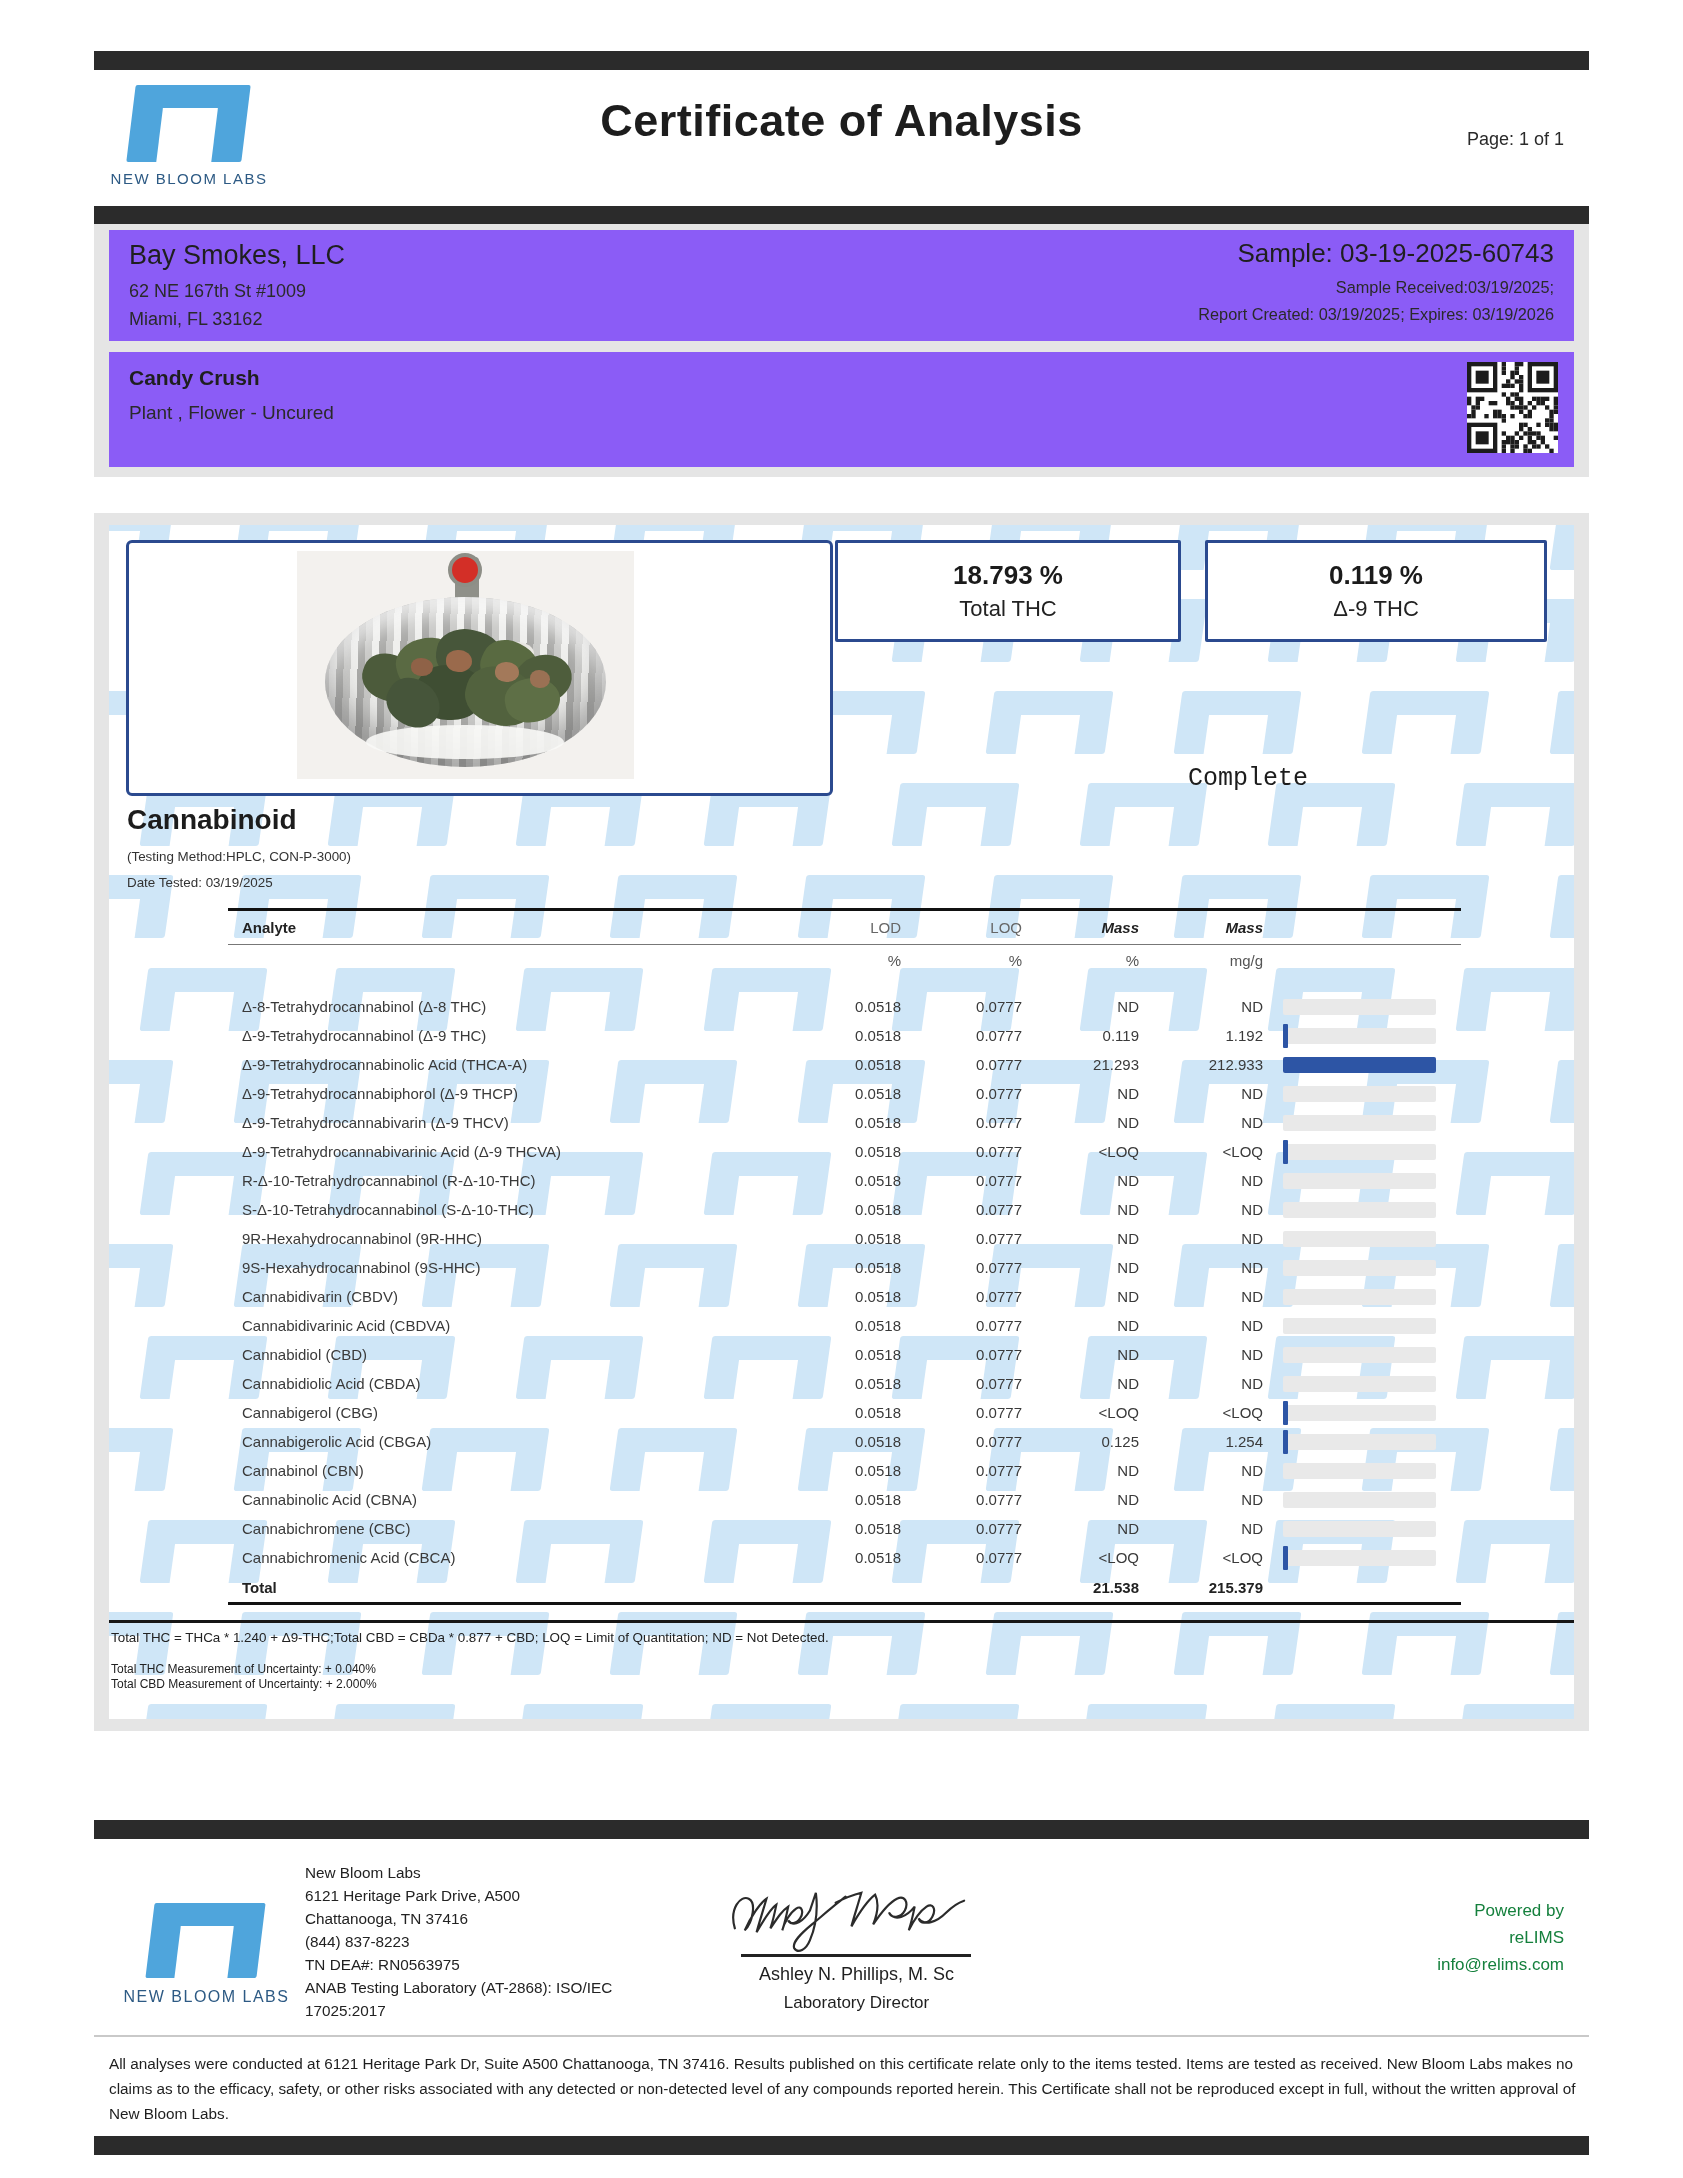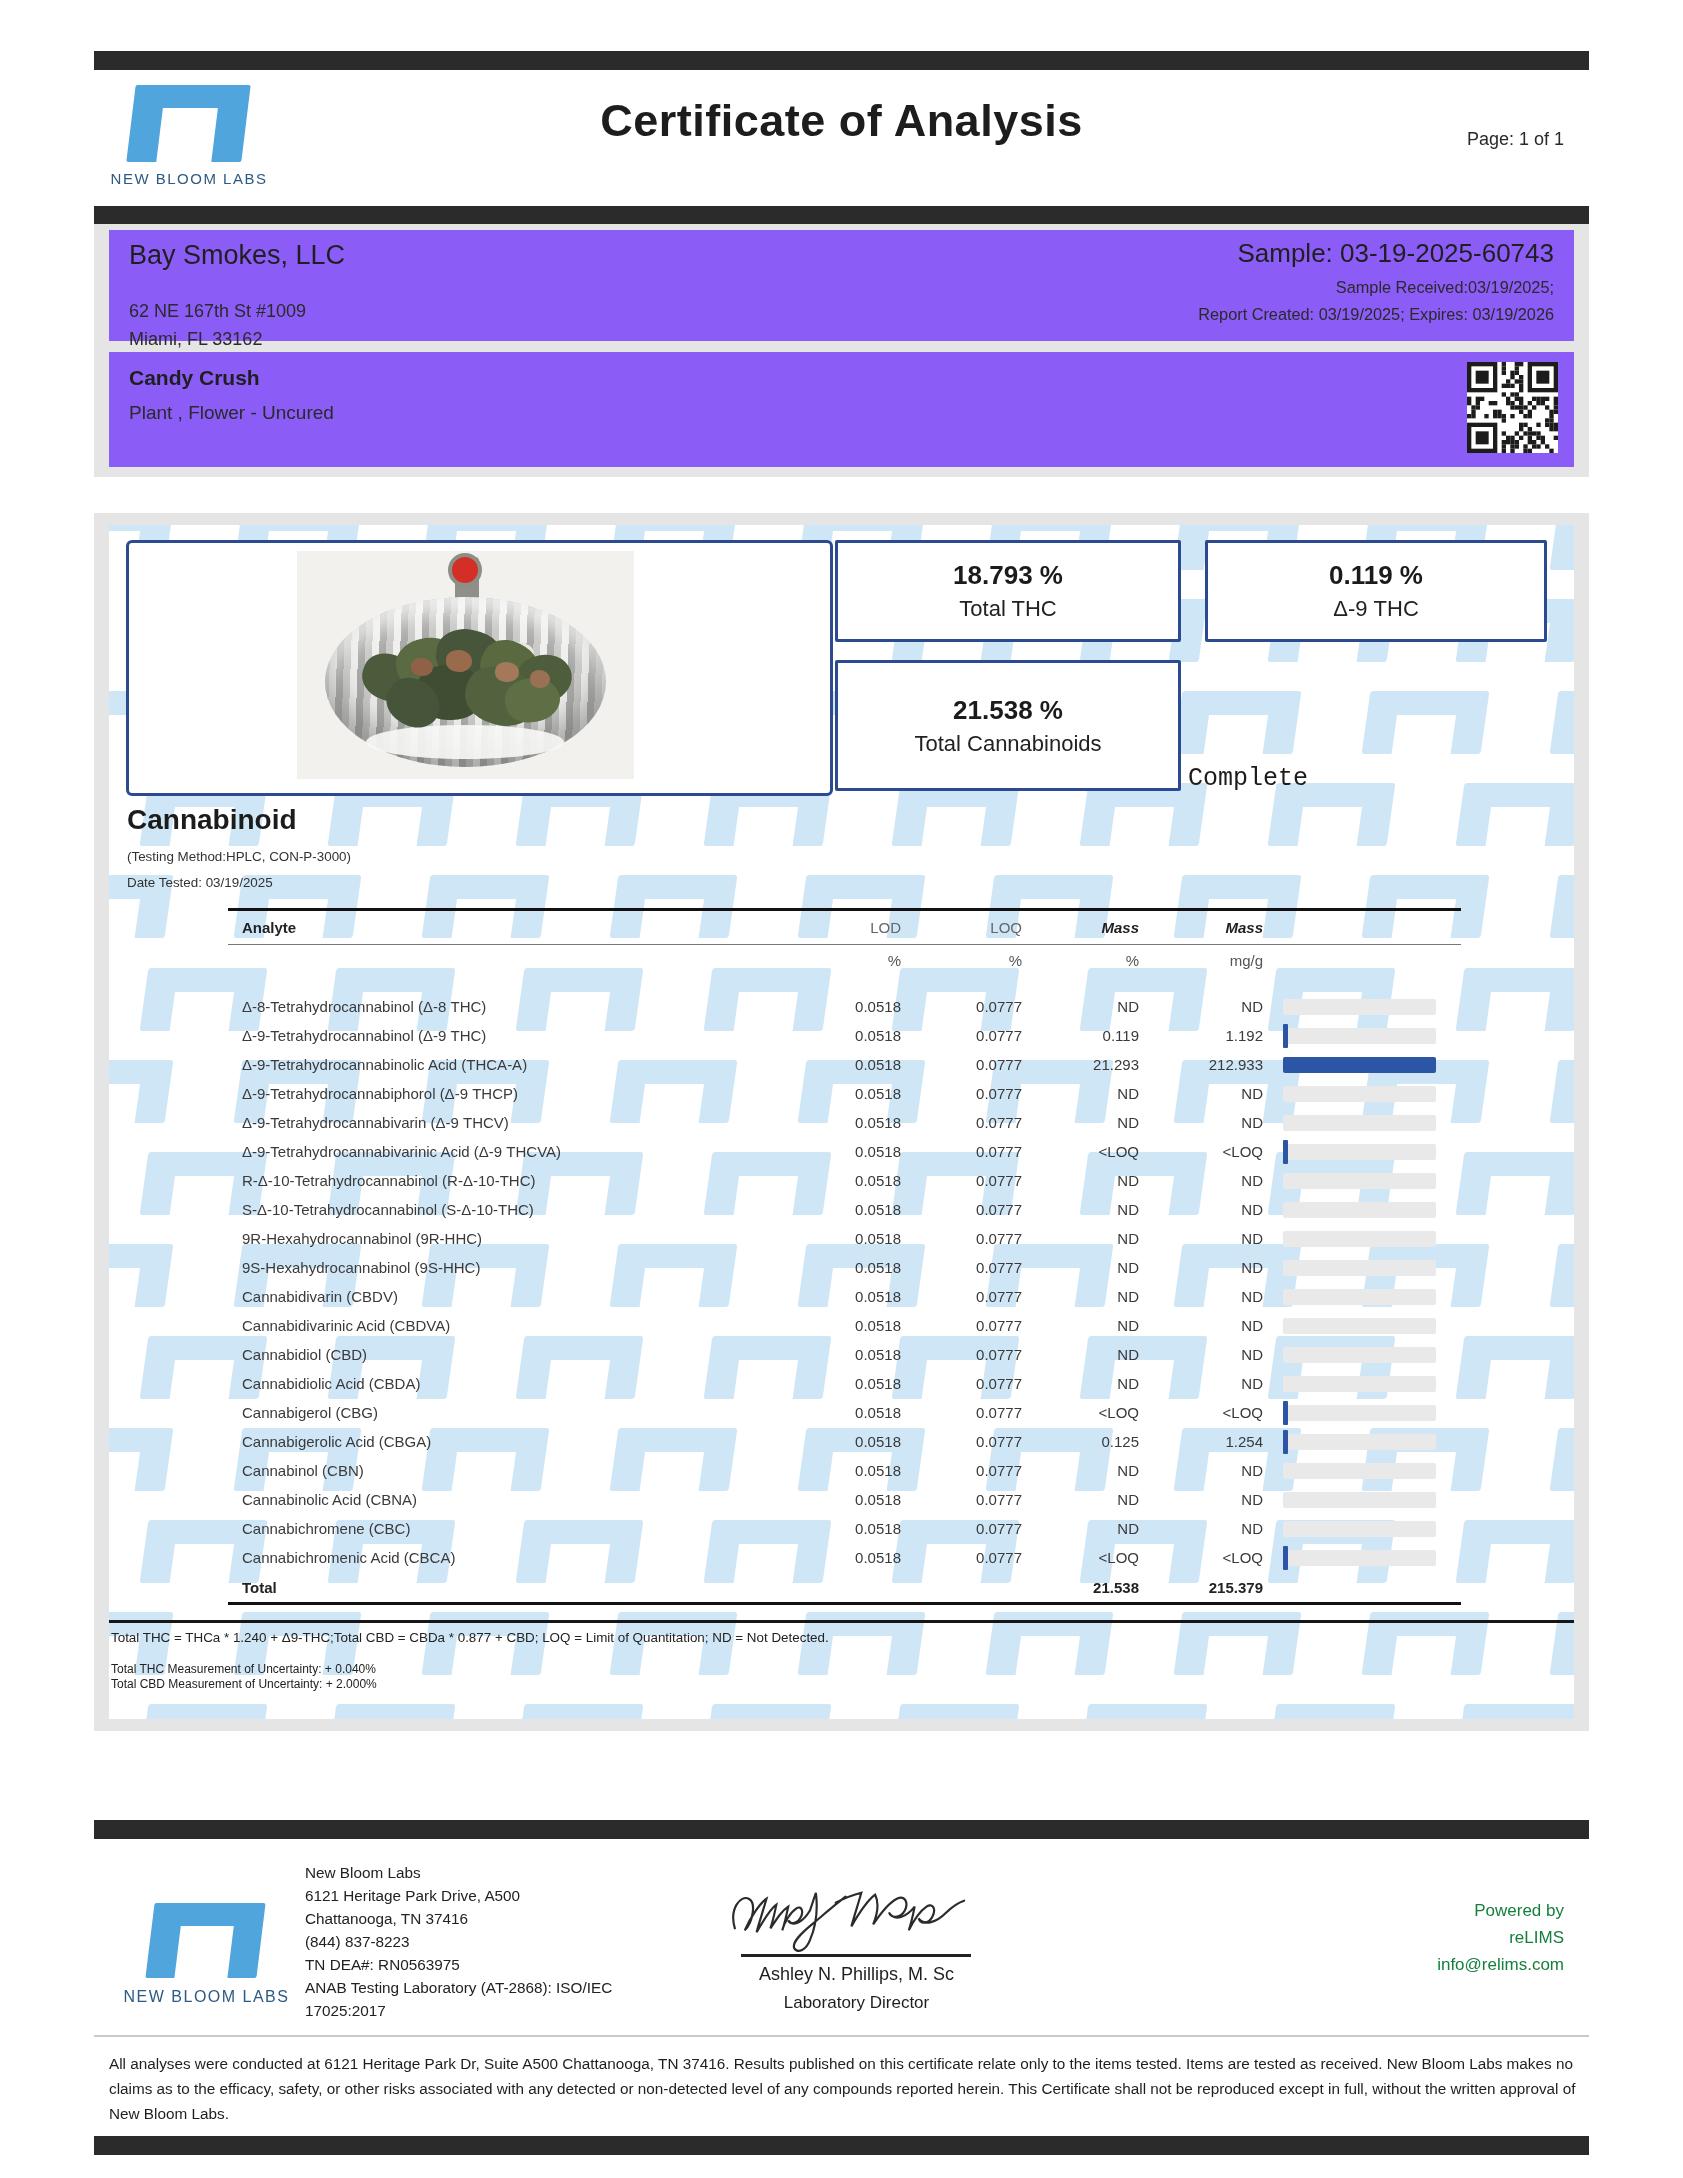--- a/index.html
+++ b/index.html
@@ -13,21 +13,21 @@
   .logo-text{position:absolute;text-align:center;color:#2d5a84;letter-spacing:1.5px;}
 
   .doc-title{position:absolute;left:0;top:95px;width:1683px;text-align:center;
              font-size:45px;font-weight:600;letter-spacing:0.5px;color:#1d1d1d;}
   .page-num{position:absolute;left:1366px;top:129px;width:198px;text-align:right;font-size:18px;color:#2a2a2a;}
 
   
   .band{position:absolute;left:94px;width:1495px;background:#e5e5e5;}
   .card{position:absolute;left:109px;width:1465px;background:#8b5cf6;}
   .client-name{position:absolute;left:20px;top:10px;font-size:27px;color:#1f1f1f;}
-  .client-line{position:absolute;left:20px;font-size:18px;color:#2a2a2a;margin-top:20px;}
+  .client-line{position:absolute;left:20px;font-size:18px;color:#2a2a2a;}
   .sample-id{position:absolute;right:20px;top:8px;font-size:26px;color:#1f1f1f;}
   .sample-line{position:absolute;right:20px;font-size:16.3px;color:#2a2a2a;}
   .product-name{position:absolute;left:20px;top:14px;font-size:21px;font-weight:600;color:#1f1f1f;}
   .product-type{position:absolute;left:20px;top:50px;font-size:19px;color:#2a2a2a;}
   .qr{position:absolute;right:16px;top:10px;width:91px;height:91px;background:#fff;}
 
   
   .panel{position:absolute;left:109px;top:525px;width:1465px;height:1194px;background:#fff;overflow:hidden;}
   .wm{position:absolute;width:119px;height:63px;background:#cfe6f7;transform:skewX(-8deg);border-radius:3px;}
   .wm::after{content:"";position:absolute;left:30px;right:30px;top:24px;bottom:-1px;background:#fff;}
@@ -403,24 +403,20 @@
       <div class="sumbox">
         <div class="sum-value">18.793 %</div>
         <div class="sum-label">Total THC</div>
       </div>
 
       <div class="sumbox">
         <div class="sum-value">0.119 %</div>
         <div class="sum-label">Δ-9 THC</div>
       </div>
 
-      <div class="sumbox">
-        <div class="sum-value">21.538 %</div>
-        <div class="sum-label">Total Cannabinoids</div>
-      </div>
 
     </div>
 
   <div class="sec-title">Cannabinoid</div>
   <div class="sec-status">Complete</div>
   <div class="sec-method">(Testing Method:HPLC, CON-P-3000)</div>
   <div class="sec-date">Date Tested: 03/19/2025</div>
 
   <div class="table">
     <div class="tr thead">

